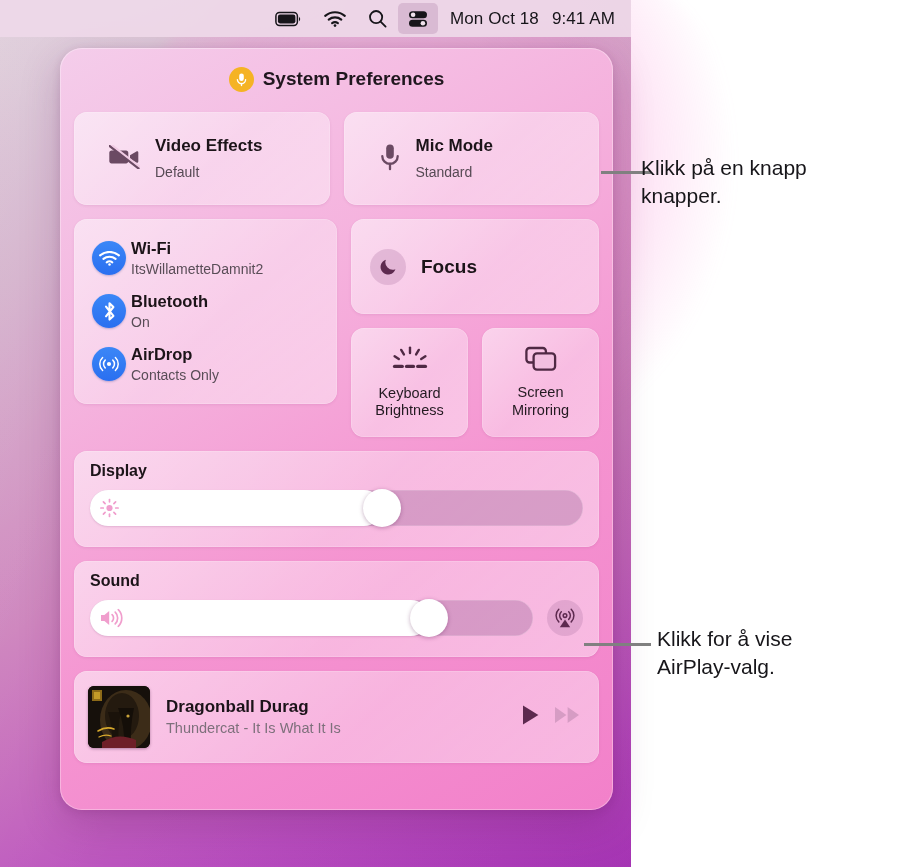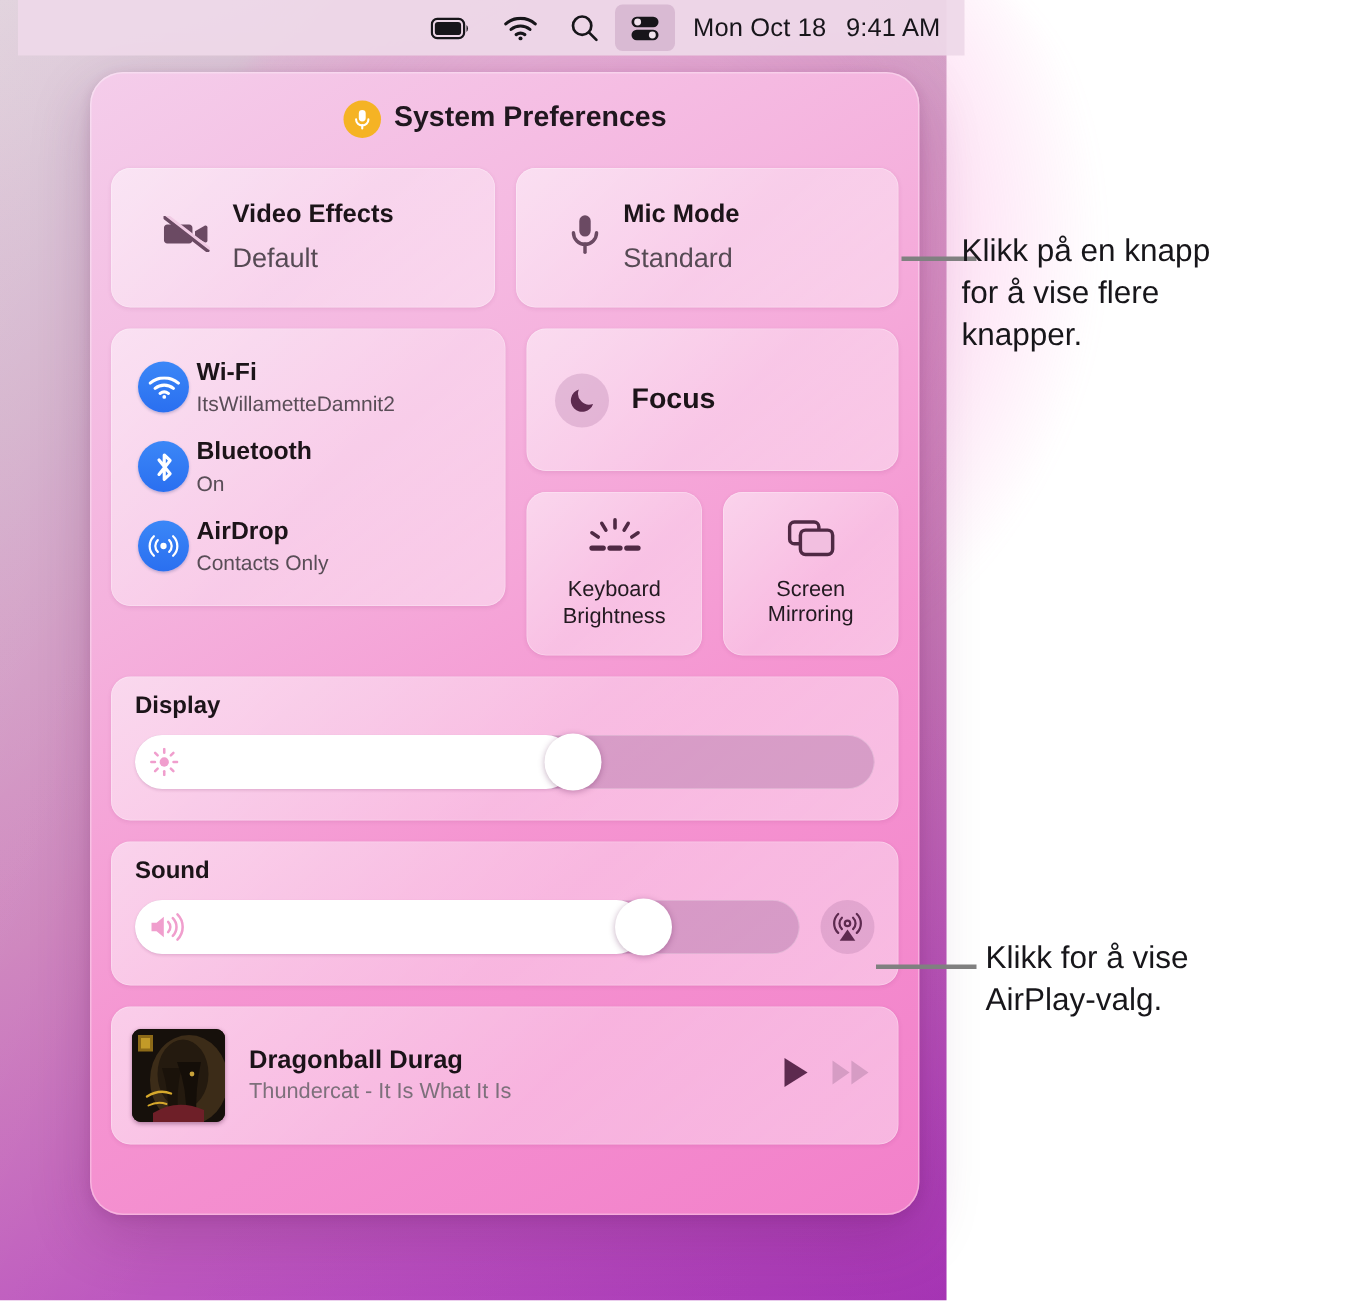--- a/index.html
+++ b/index.html
@@ -53,21 +53,21 @@
       rgba(255,160,225,0.55) 0%,
       rgba(250,130,210,0.30) 42%,
       rgba(250,130,210,0.0) 70%);
     filter: blur(6px);
     pointer-events:none;
   }
 
   
   #menubar {
     position: absolute;
-    left: 12px; top: 0;
+    left: 0; top: 0;
     width: 631px;
     height: 37px;
     background: rgba(238, 216, 232, 0.93);
     display: flex;
     align-items: center;
     justify-content: flex-end;
     padding-right: 14px;
     gap: 0px;
     z-index: 20;
   }
@@ -161,21 +161,21 @@
     padding-left: 35px;
     gap: 15px;
   }
   .tile-label-main {
     font-size: 17px;
     font-weight: bold;
     color: #1c1419;
     line-height: 1.22;
   }
   .tile-label-sub {
-    font-size: 18px;
+    font-size: 14px;
     color: #564a54;
     line-height: 1.3;
     margin-top: 7px;
   }
 
   
   #row-mid { margin-top: 14px; align-items: flex-start; }
 
   #net-tile {
     width: 263px;
@@ -632,21 +632,20 @@
         </svg>
       </span>
     </div>
   </div>
 
 </div>
 
 <div class="leader" id="leader-1" style="left: 601px; top: 171px; width: 50px;"></div>
 <div class="callout" id="callout-1" style="left: 641px; top: 154px;">
   <div>Klikk på en knapp</div>
-  <div>for å vise flere</div>
   <div>knapper.</div>
 </div>
 
 <div class="leader" id="leader-2" style="left: 584px; top: 643px; width: 67px;"></div>
 <div class="callout" id="callout-2" style="left: 657px; top: 625px;">
   <div>Klikk for å vise</div>
   <div>AirPlay-valg.</div>
 </div>
 
 </body></html>

